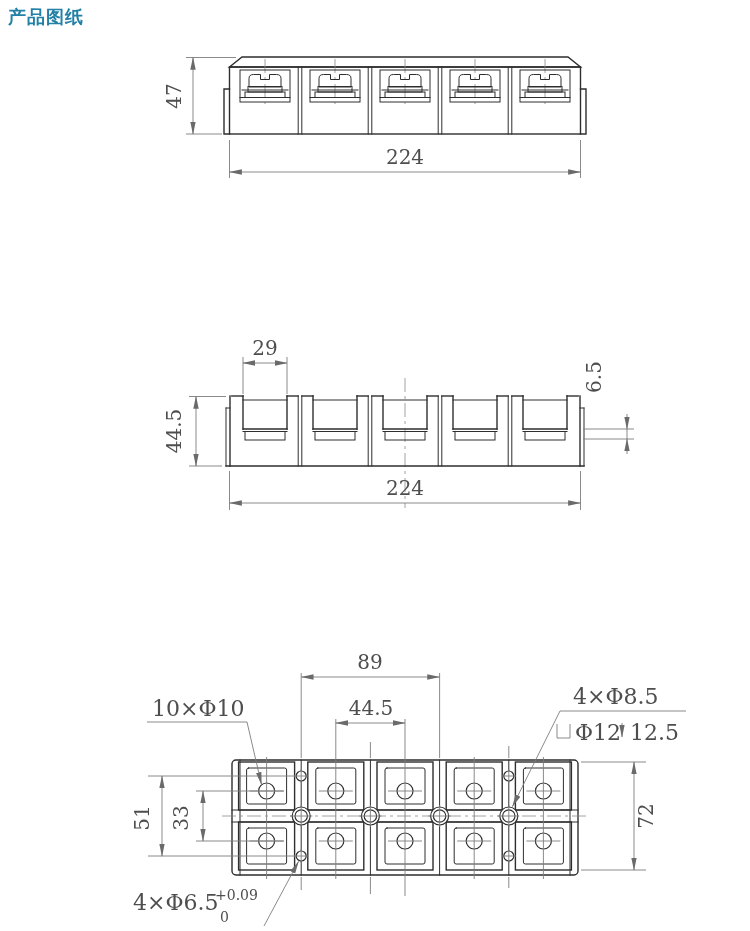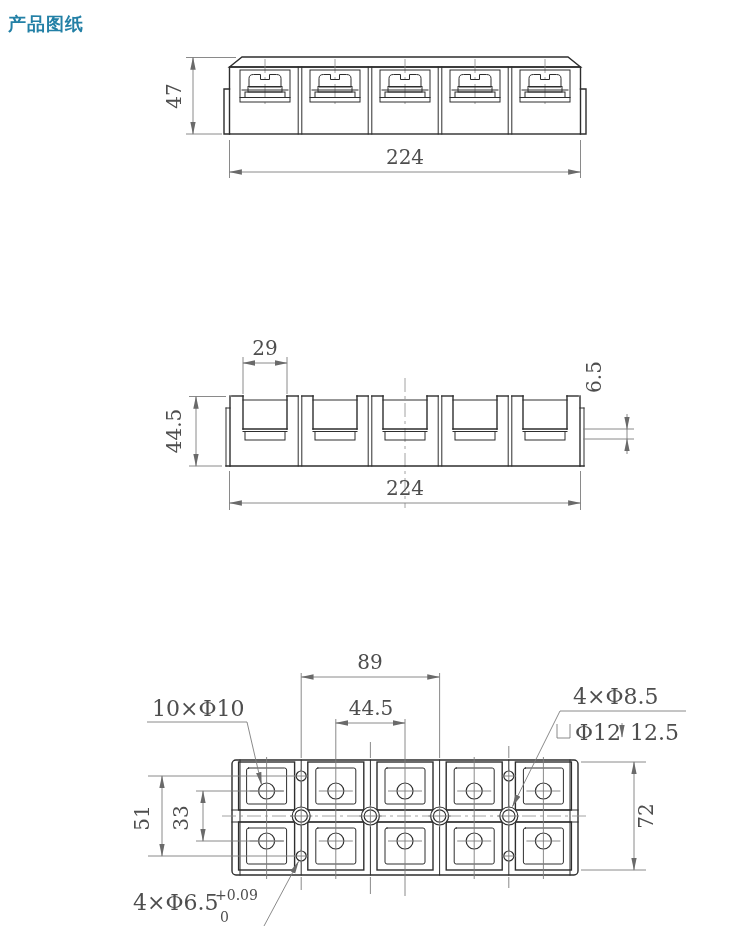--- a/index.html
+++ b/index.html
@@ -1,17 +1,17 @@
 <!DOCTYPE html>
 <html><head>
 <meta charset="utf-8">
 <style>
   html,body{margin:0;padding:0;background:#ffffff;width:750px;height:931px;overflow:hidden;}
   #stage{position:relative;width:750px;height:931px;background:#fff;font-family:"Liberation Sans",sans-serif;}
-  #hdr{position:absolute;left:8px;top:12px;}
+  #hdr{position:absolute;left:8px;top:5px;}
   #hdr h1{margin:0;font-size:18px;font-weight:600;letter-spacing:1px;color:#2380a6;font-family:"Liberation Sans",sans-serif;}
   svg{position:absolute;left:0;top:0;}
   .o{stroke:#2e2e2e;stroke-width:1.4;fill:none;stroke-linecap:square;}
   .o2{stroke:#2e2e2e;stroke-width:1;fill:none;stroke-linecap:square;}
   .ow{stroke:#2e2e2e;stroke-width:1.2;fill:#ffffff;}
   .d{stroke:#7d7d7d;stroke-width:.9;fill:none;}
   .cl{stroke:#8c8c8c;stroke-width:.8;fill:none;stroke-dasharray:14 4 3 4;}
   .dt{font-family:"DejaVu Serif",serif;font-size:20px;fill:#4e4e4e;}
   .lbl{font-family:"DejaVu Serif",serif;font-size:22px;fill:#4e4e4e;}
   .sm{font-family:"DejaVu Serif",serif;font-size:14px;fill:#4e4e4e;}

